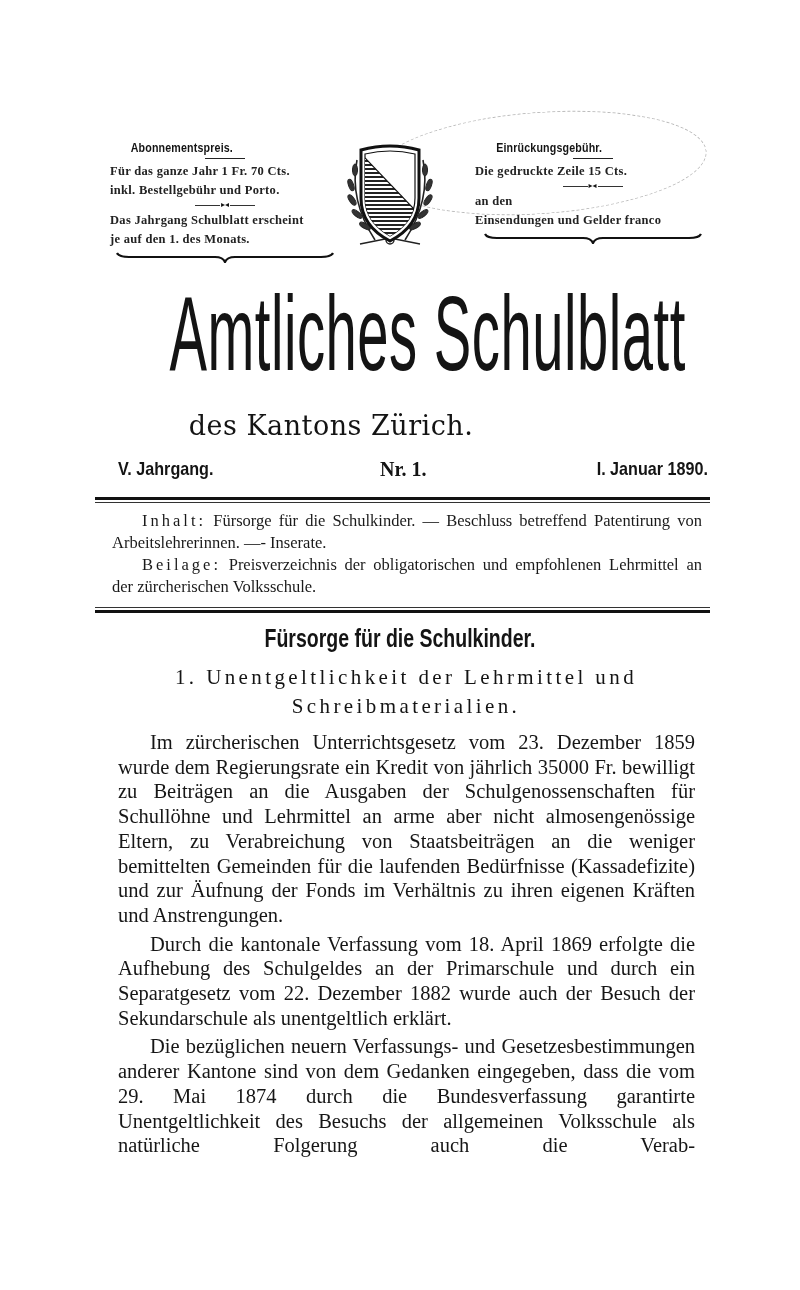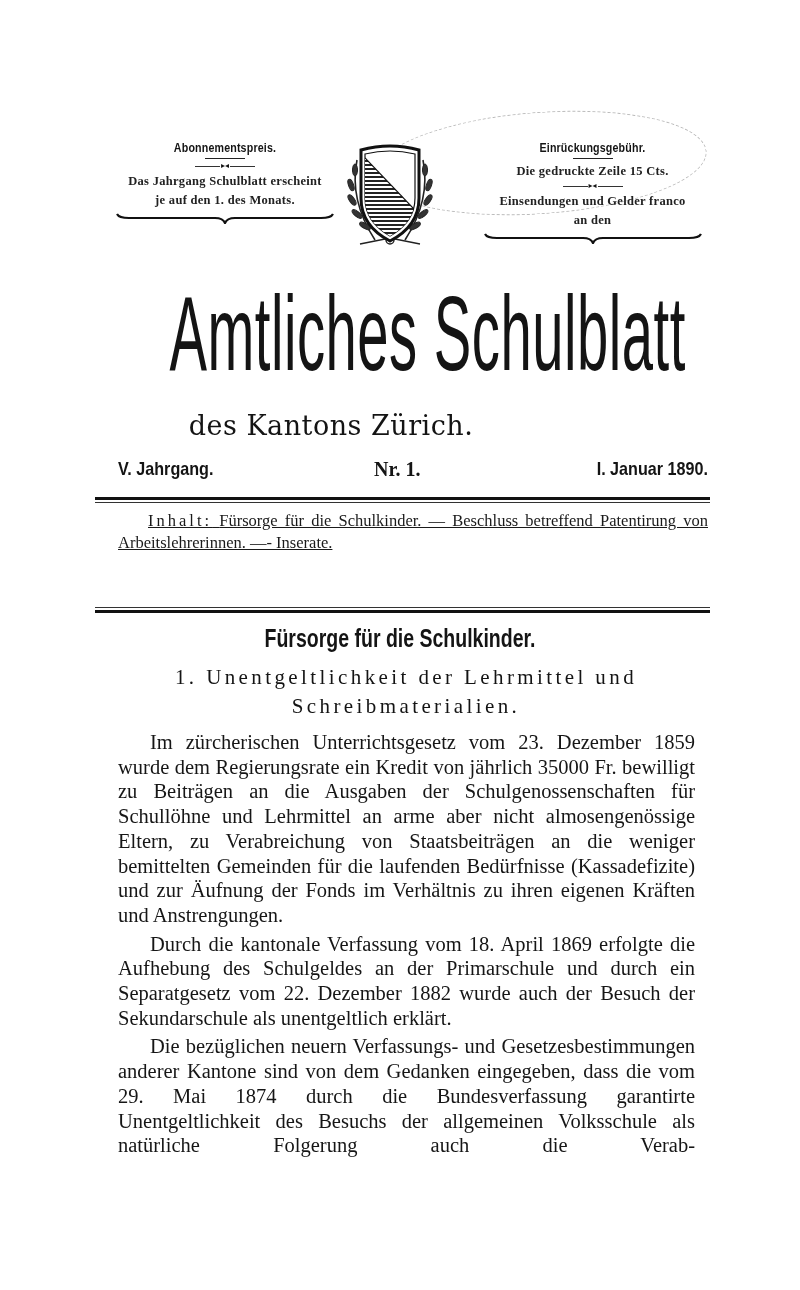--- a/index.html
+++ b/index.html
@@ -1,60 +1,62 @@
 <!DOCTYPE html>
 <html><head>
 <meta charset="utf-8">
 <style>
   html, body { margin: 0; padding: 0; background: #ffffff; }
   body { width: 800px; height: 1290px; position: relative; overflow: hidden; color: #141414; }
 
-  .box { position: absolute; text-align: center; }
+  .box { position: absolute; }
   .box-head { font-family: "Liberation Sans", sans-serif; font-weight: bold; font-size: 13px; transform: scaleX(0.82); letter-spacing: 0.2px; }
   .box-line { font-family: "Liberation Serif", serif; font-size: 12.5px; line-height: 19px; letter-spacing: 0.3px; font-weight: bold; color:#222; }
   .small-rule { width: 40px; height: 1px; background: #222; margin: 3px auto 3px; }
   .orn-rule { width: 60px; height: 9px; margin: 1px auto; position: relative; }
   .orn-rule::before { content:""; position:absolute; left:0; right:0; top:4px; height:1px; background:#333; }
   .orn-rule::after { content:"\25B8\25C2"; position:absolute; left:50%; top:-2px; transform:translateX(-50%); font-size:8px; background:#fff; padding:0 1px; line-height:12px; }
 
   .masthead { position: absolute; left: 118px; top: 283px; width: 565px; height: 100px; text-align: center;
     font-family: "Liberation Sans", sans-serif; font-size: 106px; line-height: 100px; letter-spacing: 1px;
     transform: scaleX(0.53); transform-origin: center top; white-space: nowrap; left: -35px; width: 870px; }
   .subtitle { position: absolute; left: 0; width: 662px; top: 410px; text-align: center; font-family: "DejaVu Serif", serif; font-size: 27px; letter-spacing: 0.5px; }
   .issue-row { position: absolute; left: 118px; width: 590px; top: 458px; height: 26px; }
   .issue-row span { position: absolute; top: 0; font-size: 19px; font-weight: bold; }
   .issue-vol { left: 0; font-family: "Liberation Sans", sans-serif; transform: scaleX(0.85); transform-origin: left; }
-  .issue-nr { left: 256px; font-family: "Liberation Serif", serif; font-size: 20px !important; }
+  .issue-nr { left: 262px; font-family: "Liberation Serif", serif; font-size: 20px !important; }
   .issue-date { right: 0; font-family: "Liberation Sans", sans-serif; transform: scaleX(0.85); transform-origin: right; }
 
   .double-rule { position: absolute; left: 95px; width: 615px; }
   .double-rule .thick { height: 3px; background: #111; }
   .double-rule .thin { height: 1px; background: #333; margin-top: 2px; }
   .double-rule.rev .thin { margin-top: 0; margin-bottom: 2px; }
 
-  .contents { position: absolute; left: 118px; width: 590px; top: 510px; font-family: "Liberation Serif", serif; font-size: 16.5px; line-height: 22px; text-align: justify; color:#1a1a1a;text-decoration:underline; }
+  .contents { position: absolute; left: 112px; width: 590px; top: 510px; font-family: "Liberation Serif", serif; font-size: 16.5px; line-height: 22px; text-align: justify; color:#1a1a1a; }
   .contents p { margin: 0; text-indent: 30px; text-align-last: left; }
   .spaced { letter-spacing: 3px; }
 
   .article-title { position: absolute; left: 0; width: 800px; top: 624px; text-align: center; font-family: "Liberation Sans", sans-serif; font-weight: bold; font-size: 25px; transform: scaleX(0.78); }
   .article-sub { position: absolute; left: 0; width: 800px; top: 663px; text-align: center; font-family: "Liberation Serif", serif; font-size: 21px; line-height: 29px; letter-spacing: 3.4px; margin-left: 6px; }
 
   .body-text { position: absolute; left: 118px; width: 590px; top: 730px; font-family: "Liberation Serif", serif; font-size: 20.5px; line-height: 24.7px; text-align: justify; color:#161616; }
   .body-text p { margin: 0 13px 4px 0; text-indent: 32px; }
 
   .stamp { position: absolute; left: 375px; top: 112px; width: 330px; height: 100px; border: 1.5px dashed rgba(60,60,60,0.35); border-radius: 50%; transform: rotate(-4deg); pointer-events: none; }
 </style>
 </head>
 <body>
 
 <div class="stamp"></div>
 
 <div class="box" style="left:110px; top:140px; width:230px;">
   <div class="box-head">Abonnementspreis.</div>
   <div class="small-rule"></div>
+  <div class="box-line">Für das ganze Jahr 1 Fr. 70 Cts.</div>
+  <div class="box-line">inkl. Bestellgebühr und Porto.</div>
   <div class="orn-rule"></div>
   <div class="box-line">Das Jahrgang Schulblatt erscheint</div>
   <div class="box-line">je auf den 1. des Monats.</div>
   <svg width="220" height="12" viewBox="0 0 220 12" style="display:block;margin:2px auto 0;">
     <path d="M2 2 Q4 6 14 6 L100 6 Q108 6 110 11 Q112 6 120 6 L206 6 Q216 6 218 2" fill="none" stroke="#111" stroke-width="2.2"></path>
   </svg>
 </div>
 
 <div style="position:absolute; left:335px; top:140px; width:110px; height:115px;">
   <svg width="110" height="115" viewBox="0 0 110 115">
@@ -93,22 +95,22 @@
       <path d="M30 18 L80 70" stroke="#111" stroke-width="1.2"></path>
     </g>
   </svg>
 </div>
 
 <div class="box" style="left:475px; top:140px; width:235px;">
   <div class="box-head">Einrückungsgebühr.</div>
   <div class="small-rule"></div>
   <div class="box-line">Die gedruckte Zeile 15 Cts.</div>
   <div class="orn-rule"></div>
+  <div class="box-line">an den</div>
   <div class="box-line">Einsendungen und Gelder franco</div>
-  <div class="box-line">an den</div>
   <svg width="220" height="12" viewBox="0 0 220 12" style="display:block;margin:2px auto 0;">
     <path d="M2 2 Q4 6 14 6 L100 6 Q108 6 110 11 Q112 6 120 6 L206 6 Q216 6 218 2" fill="none" stroke="#111" stroke-width="2.2"></path>
   </svg>
 </div>
 
 <div class="masthead">Amtliches Schulblatt</div>
 <div class="subtitle">des Kantons Zürich.</div>
 
 <div class="issue-row">
   <span class="issue-vol">V. Jahrgang.</span>
@@ -116,20 +118,21 @@
   <span class="issue-date">I. Januar 1890.</span>
 </div>
 
 <div class="double-rule" style="top:497px;">
   <div class="thick"></div>
     <div class="thin"></div>
 </div>
 
 <div class="contents">
   <p><span class="spaced">Inhalt:</span> <span>Fürsorge für die Schulkinder. — Beschluss betreffend Patentirung von Arbeitslehrerinnen. —- Inserate.</span></p>
+  <p><span class="spaced">Beilage:</span> <span>Preisverzeichnis der obligatorischen und empfohlenen Lehrmittel an der zürcherischen Volksschule.</span></p>
 </div>
 
 <div class="double-rule rev" style="top:607px;">
   <div class="thin"></div>
     <div class="thick"></div>
 </div>
 
 <div class="article-title">Fürsorge für die Schulkinder.</div>
 <div class="article-sub">
   <div>1. Unentgeltlichkeit der Lehrmittel und</div>

